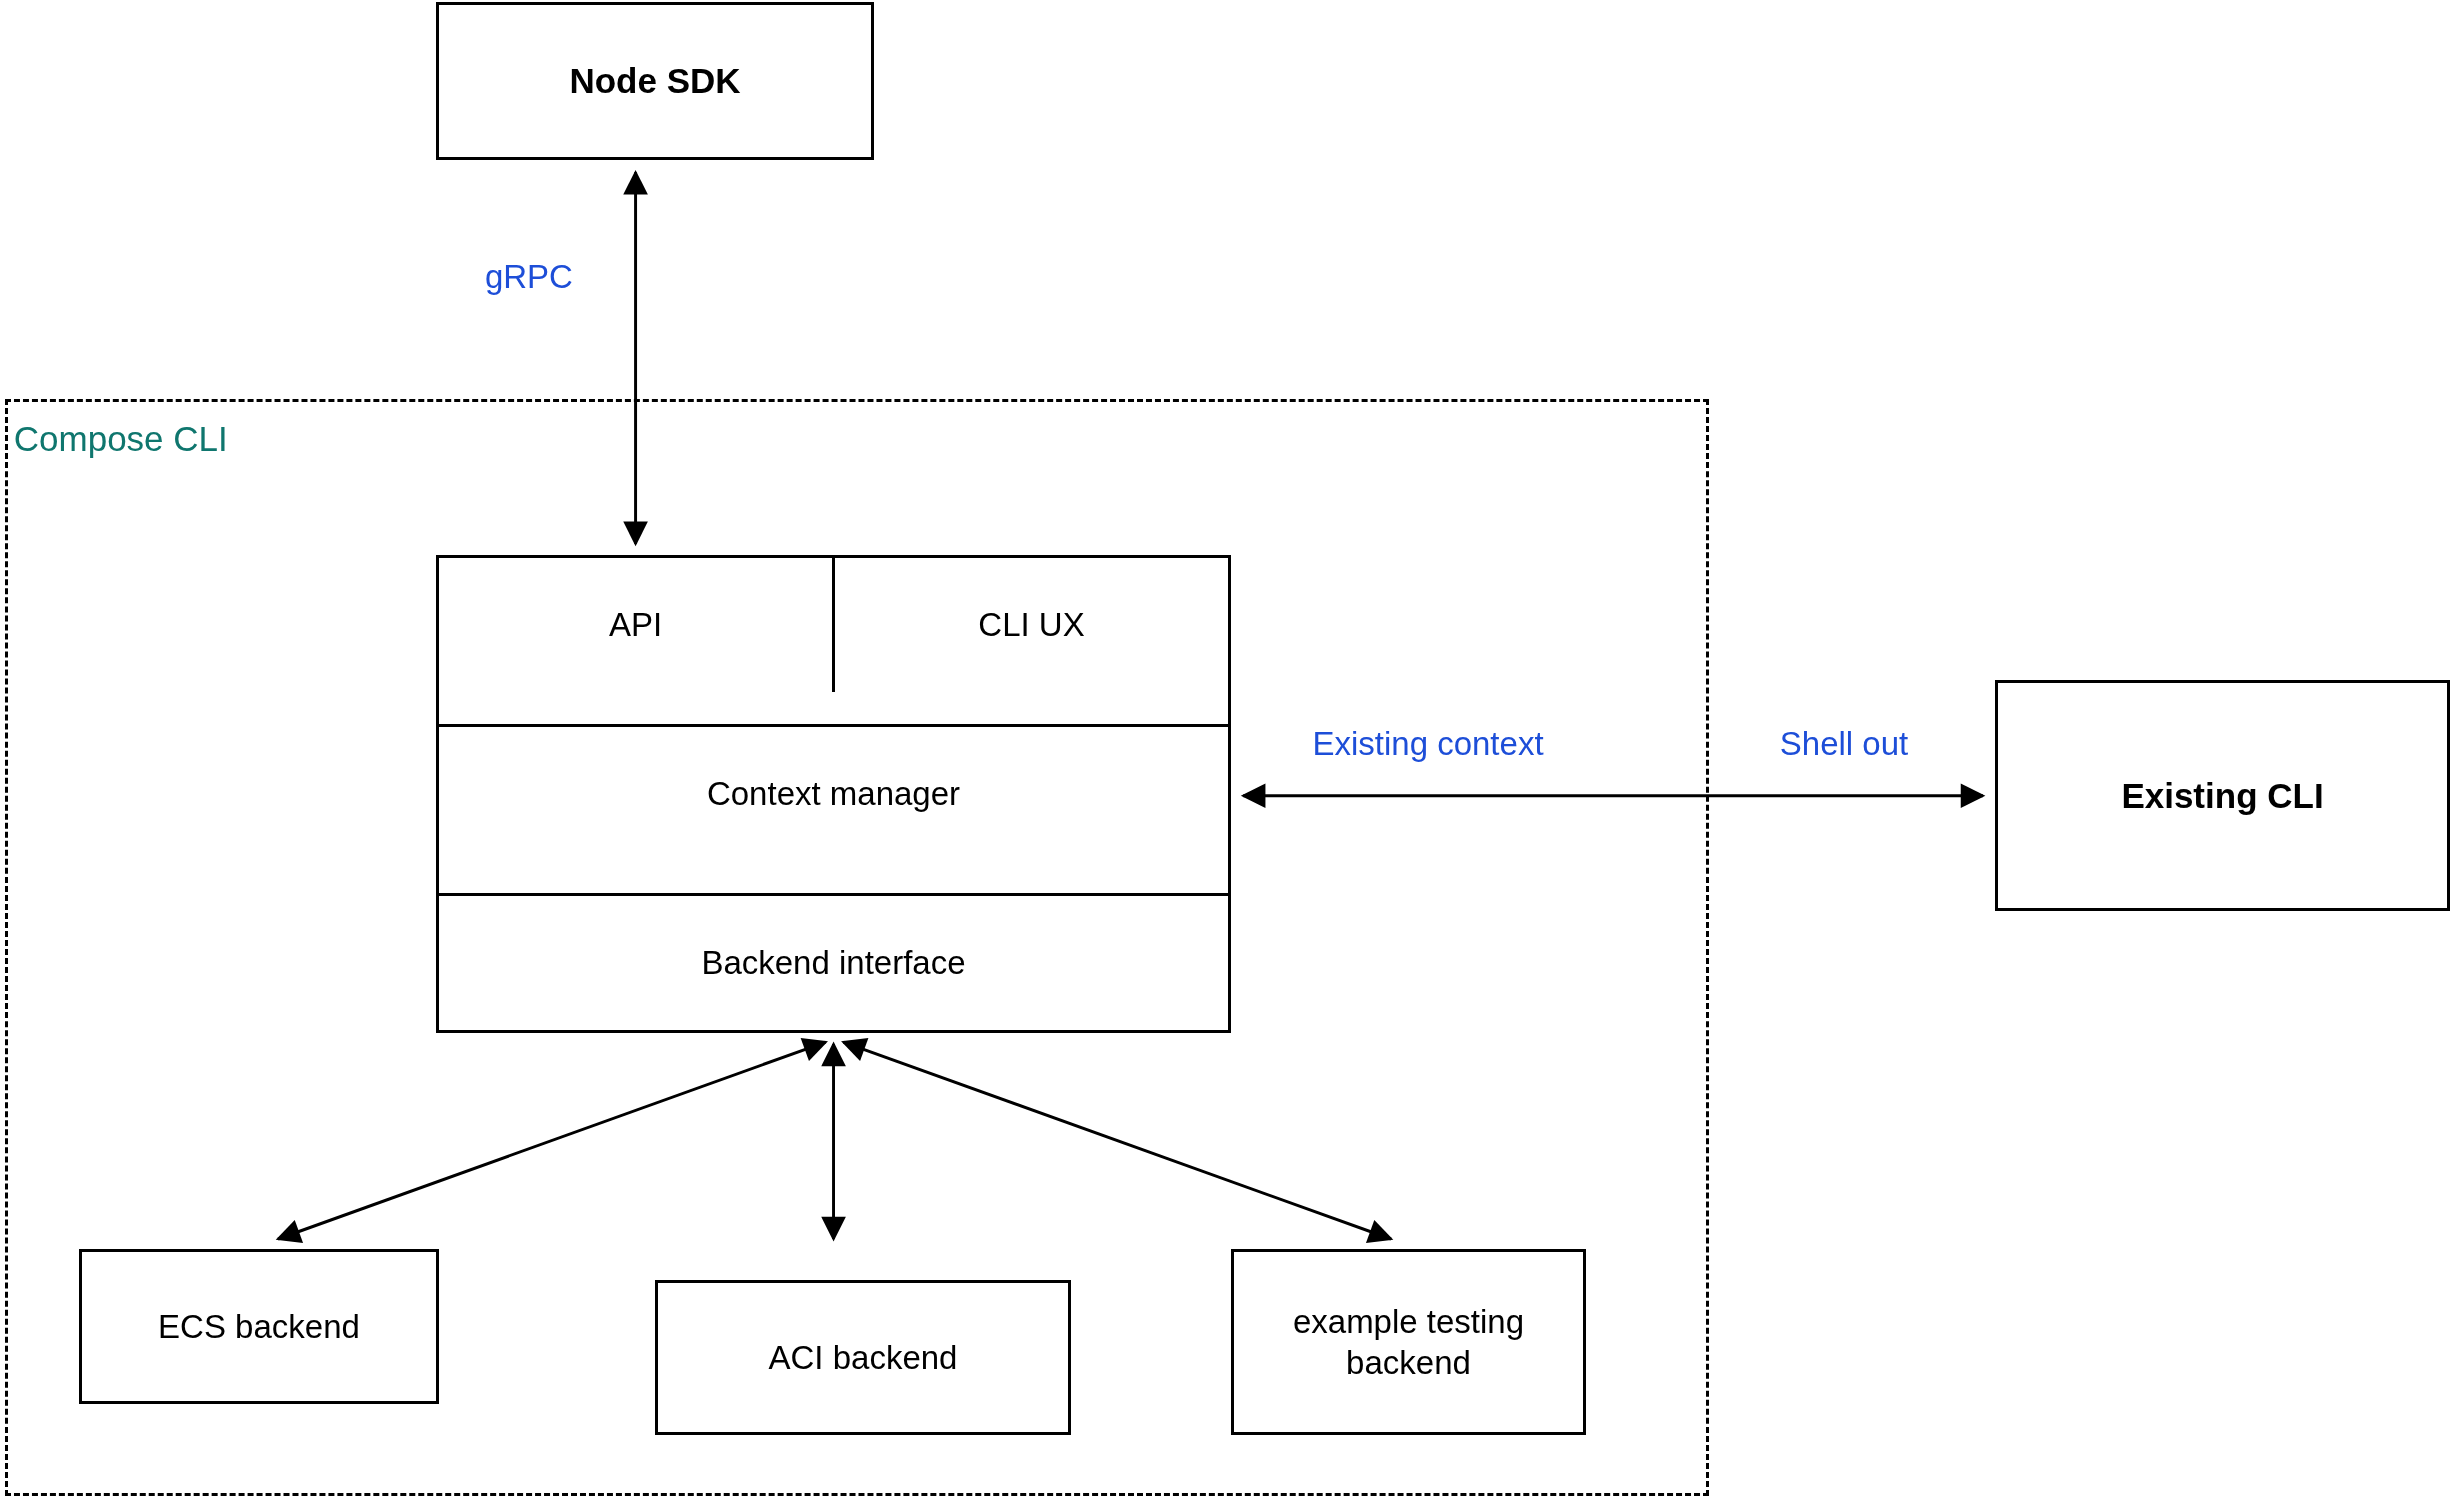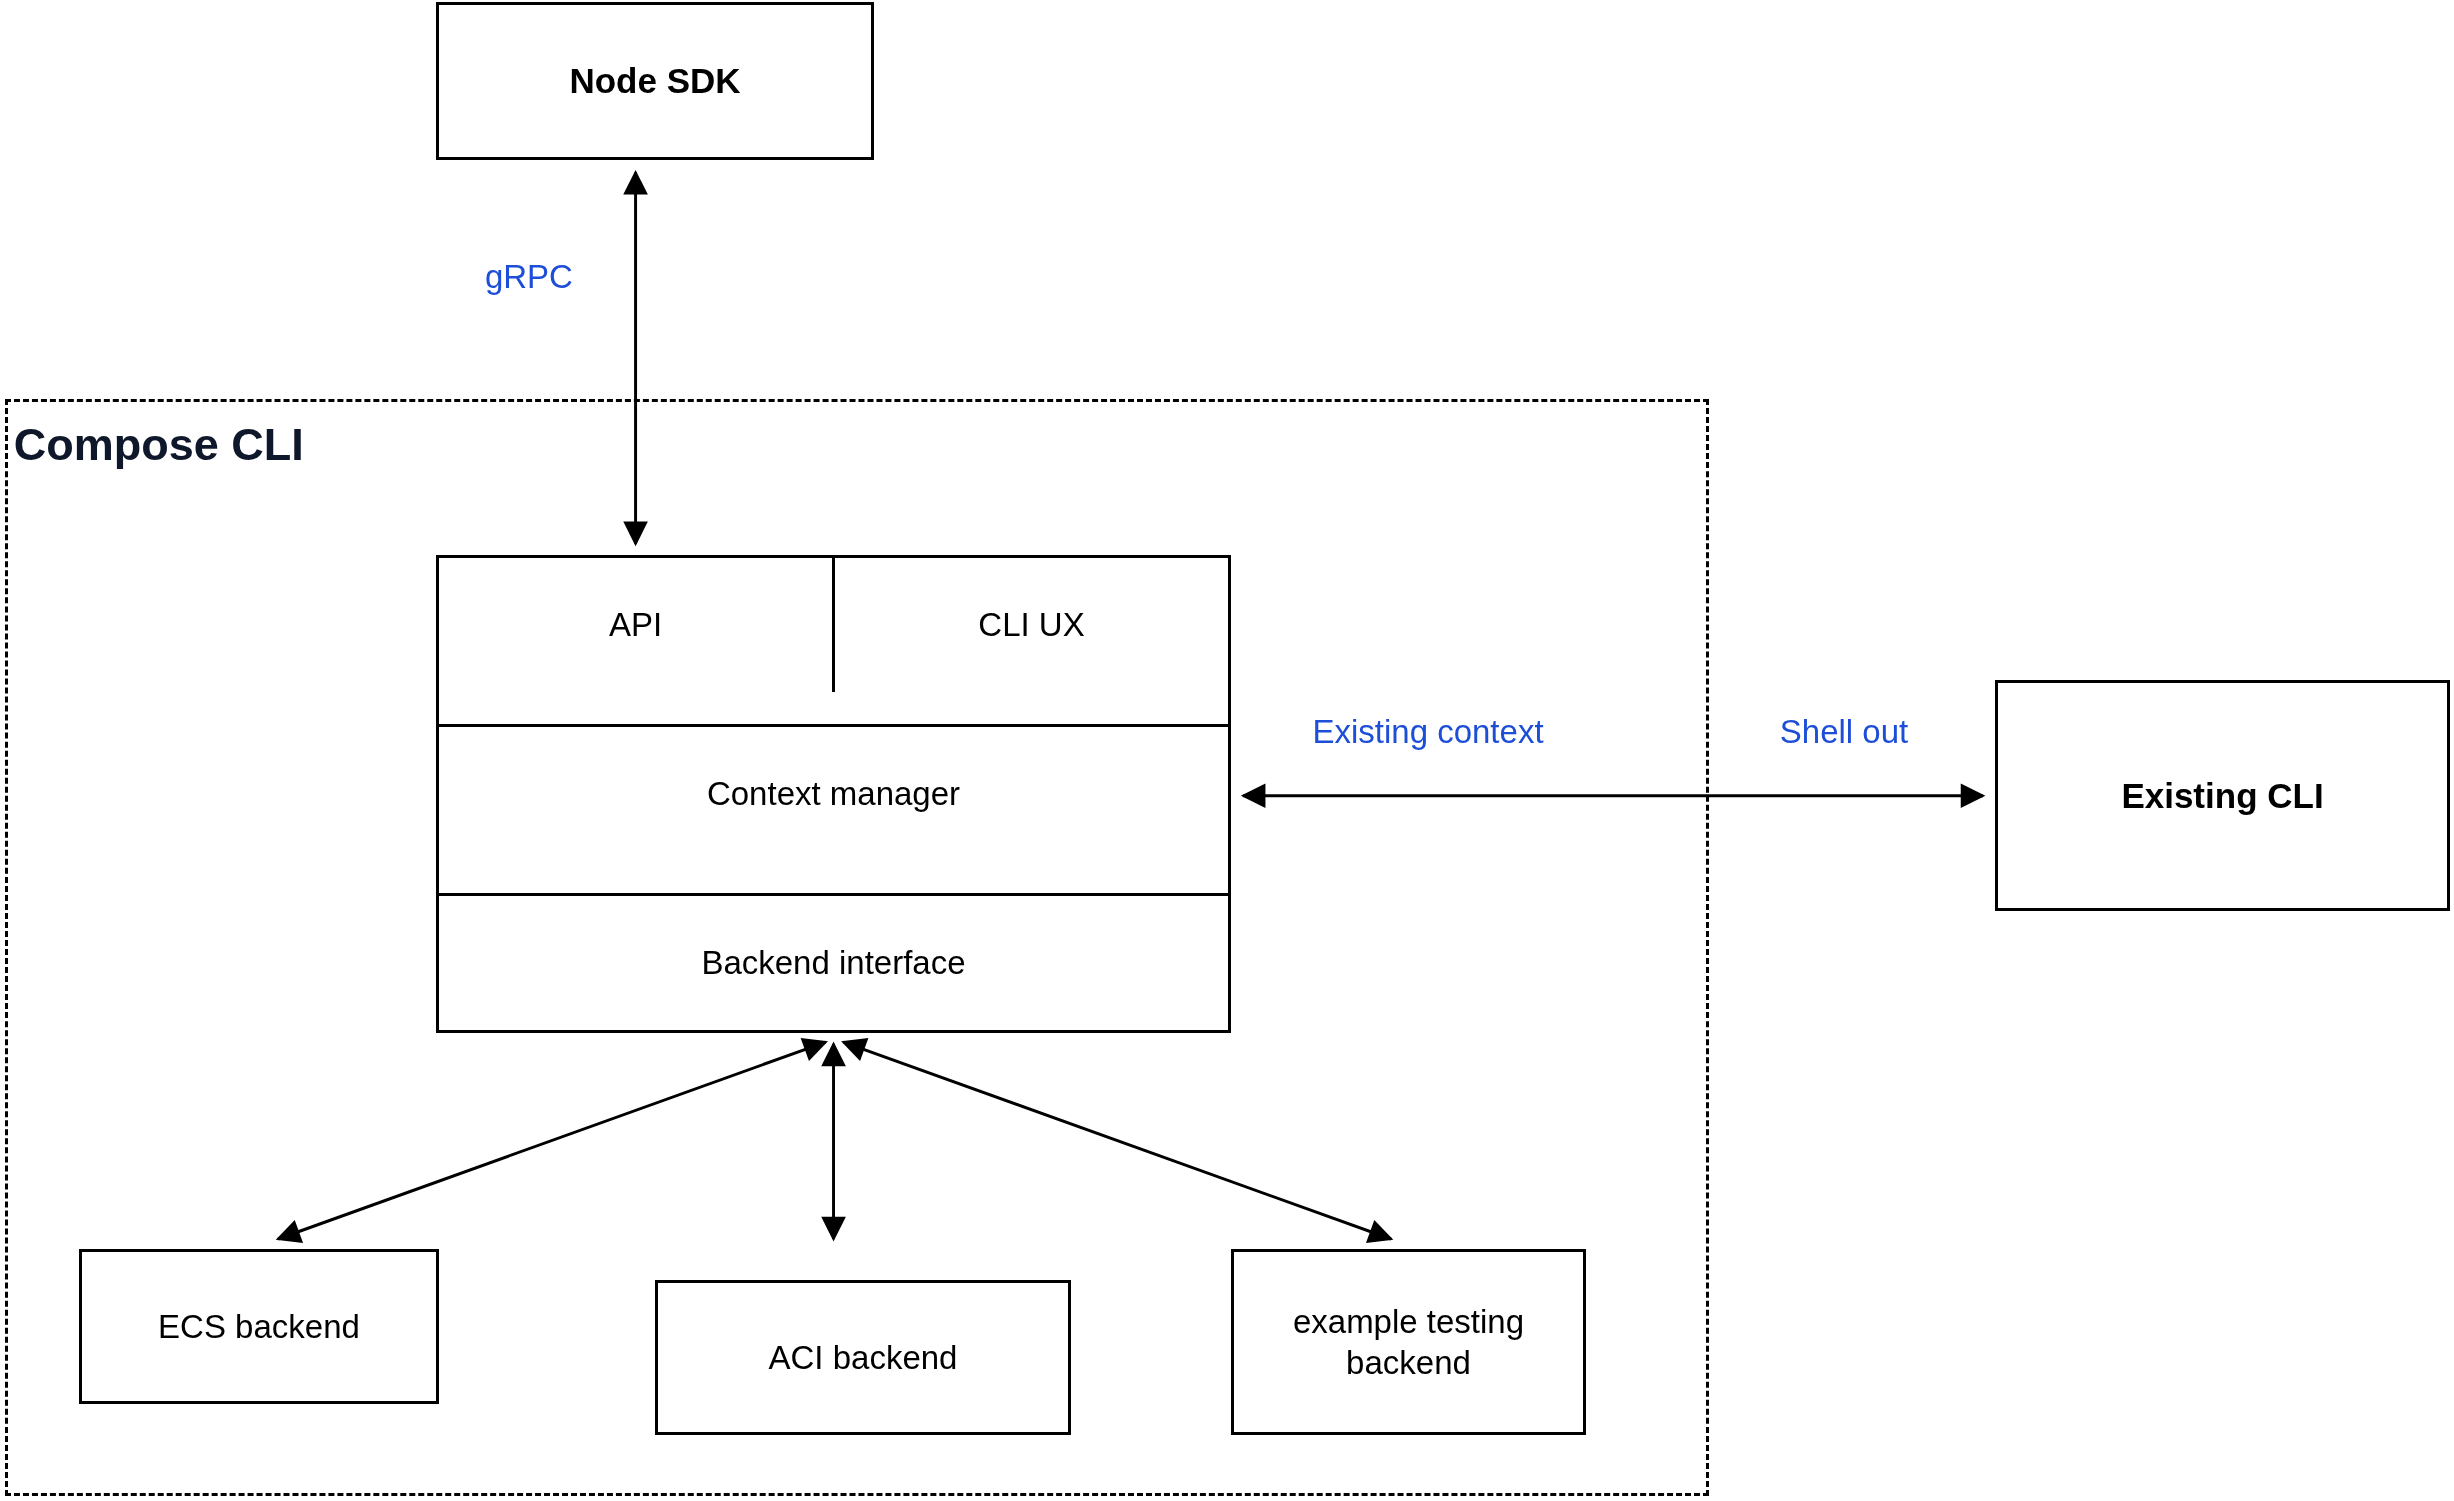--- a/index.html
+++ b/index.html
@@ -33,23 +33,23 @@
     font-size: 35px;
   }
   .dashed-container {
     position: absolute;
     border: 3px dashed #000000;
     background: transparent;
     box-sizing: border-box;
   }
   .container-label {
     position: absolute;
-    font-size: 45px;
-    font-weight: bold;
-    color: #0f172a;
+    font-size: 35px;
+    font-weight: normal;
+    color: #0f766e;
     white-space: nowrap;
   }
   .compound {
     position: absolute;
     border: 3px solid #000000;
     background: #ffffff;
     box-sizing: border-box;
     display: flex;
     flex-direction: column;
   }
@@ -75,20 +75,21 @@
   .edge-label {
     position: absolute;
     font-size: 33px;
     color: #1d4ed8;
     white-space: nowrap;
     background: #ffffff;
     padding: 0 3.9px;
   }
   .edge-label.centered {
     transform: translateX(-50%);
+    margin-top: 12px;
   }
   svg.edges {
     position: absolute;
     left: 0;
     top: 0;
     pointer-events: none;
   }
 </style>
 </head>
 <body>

